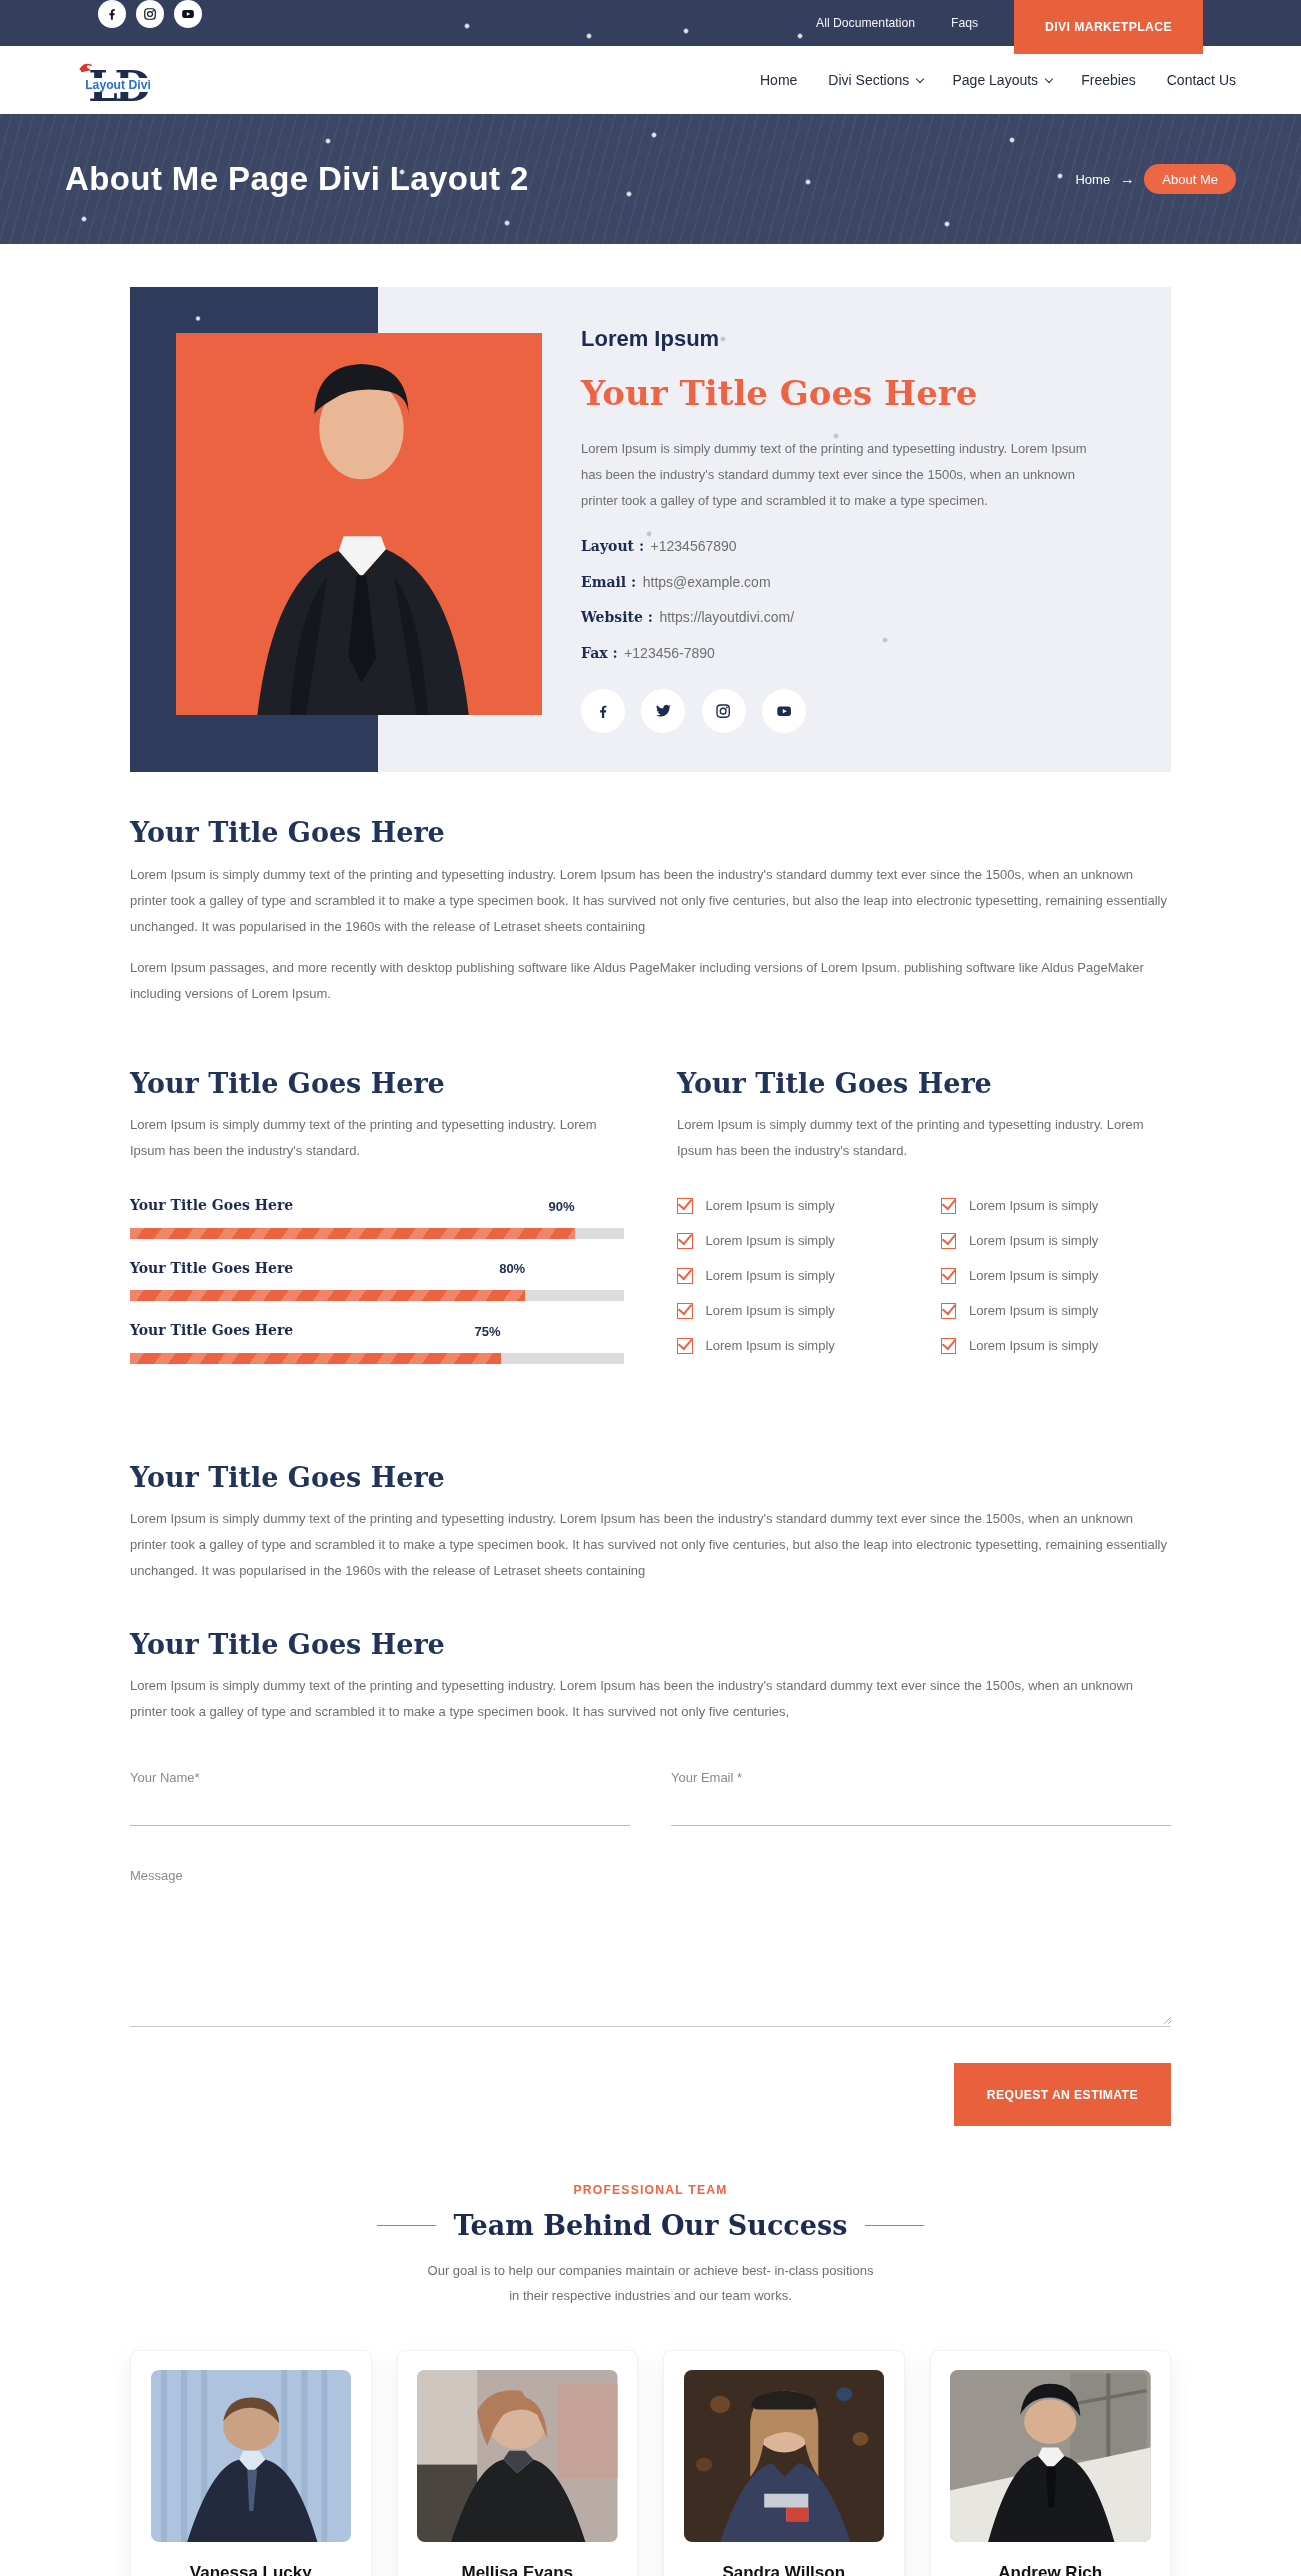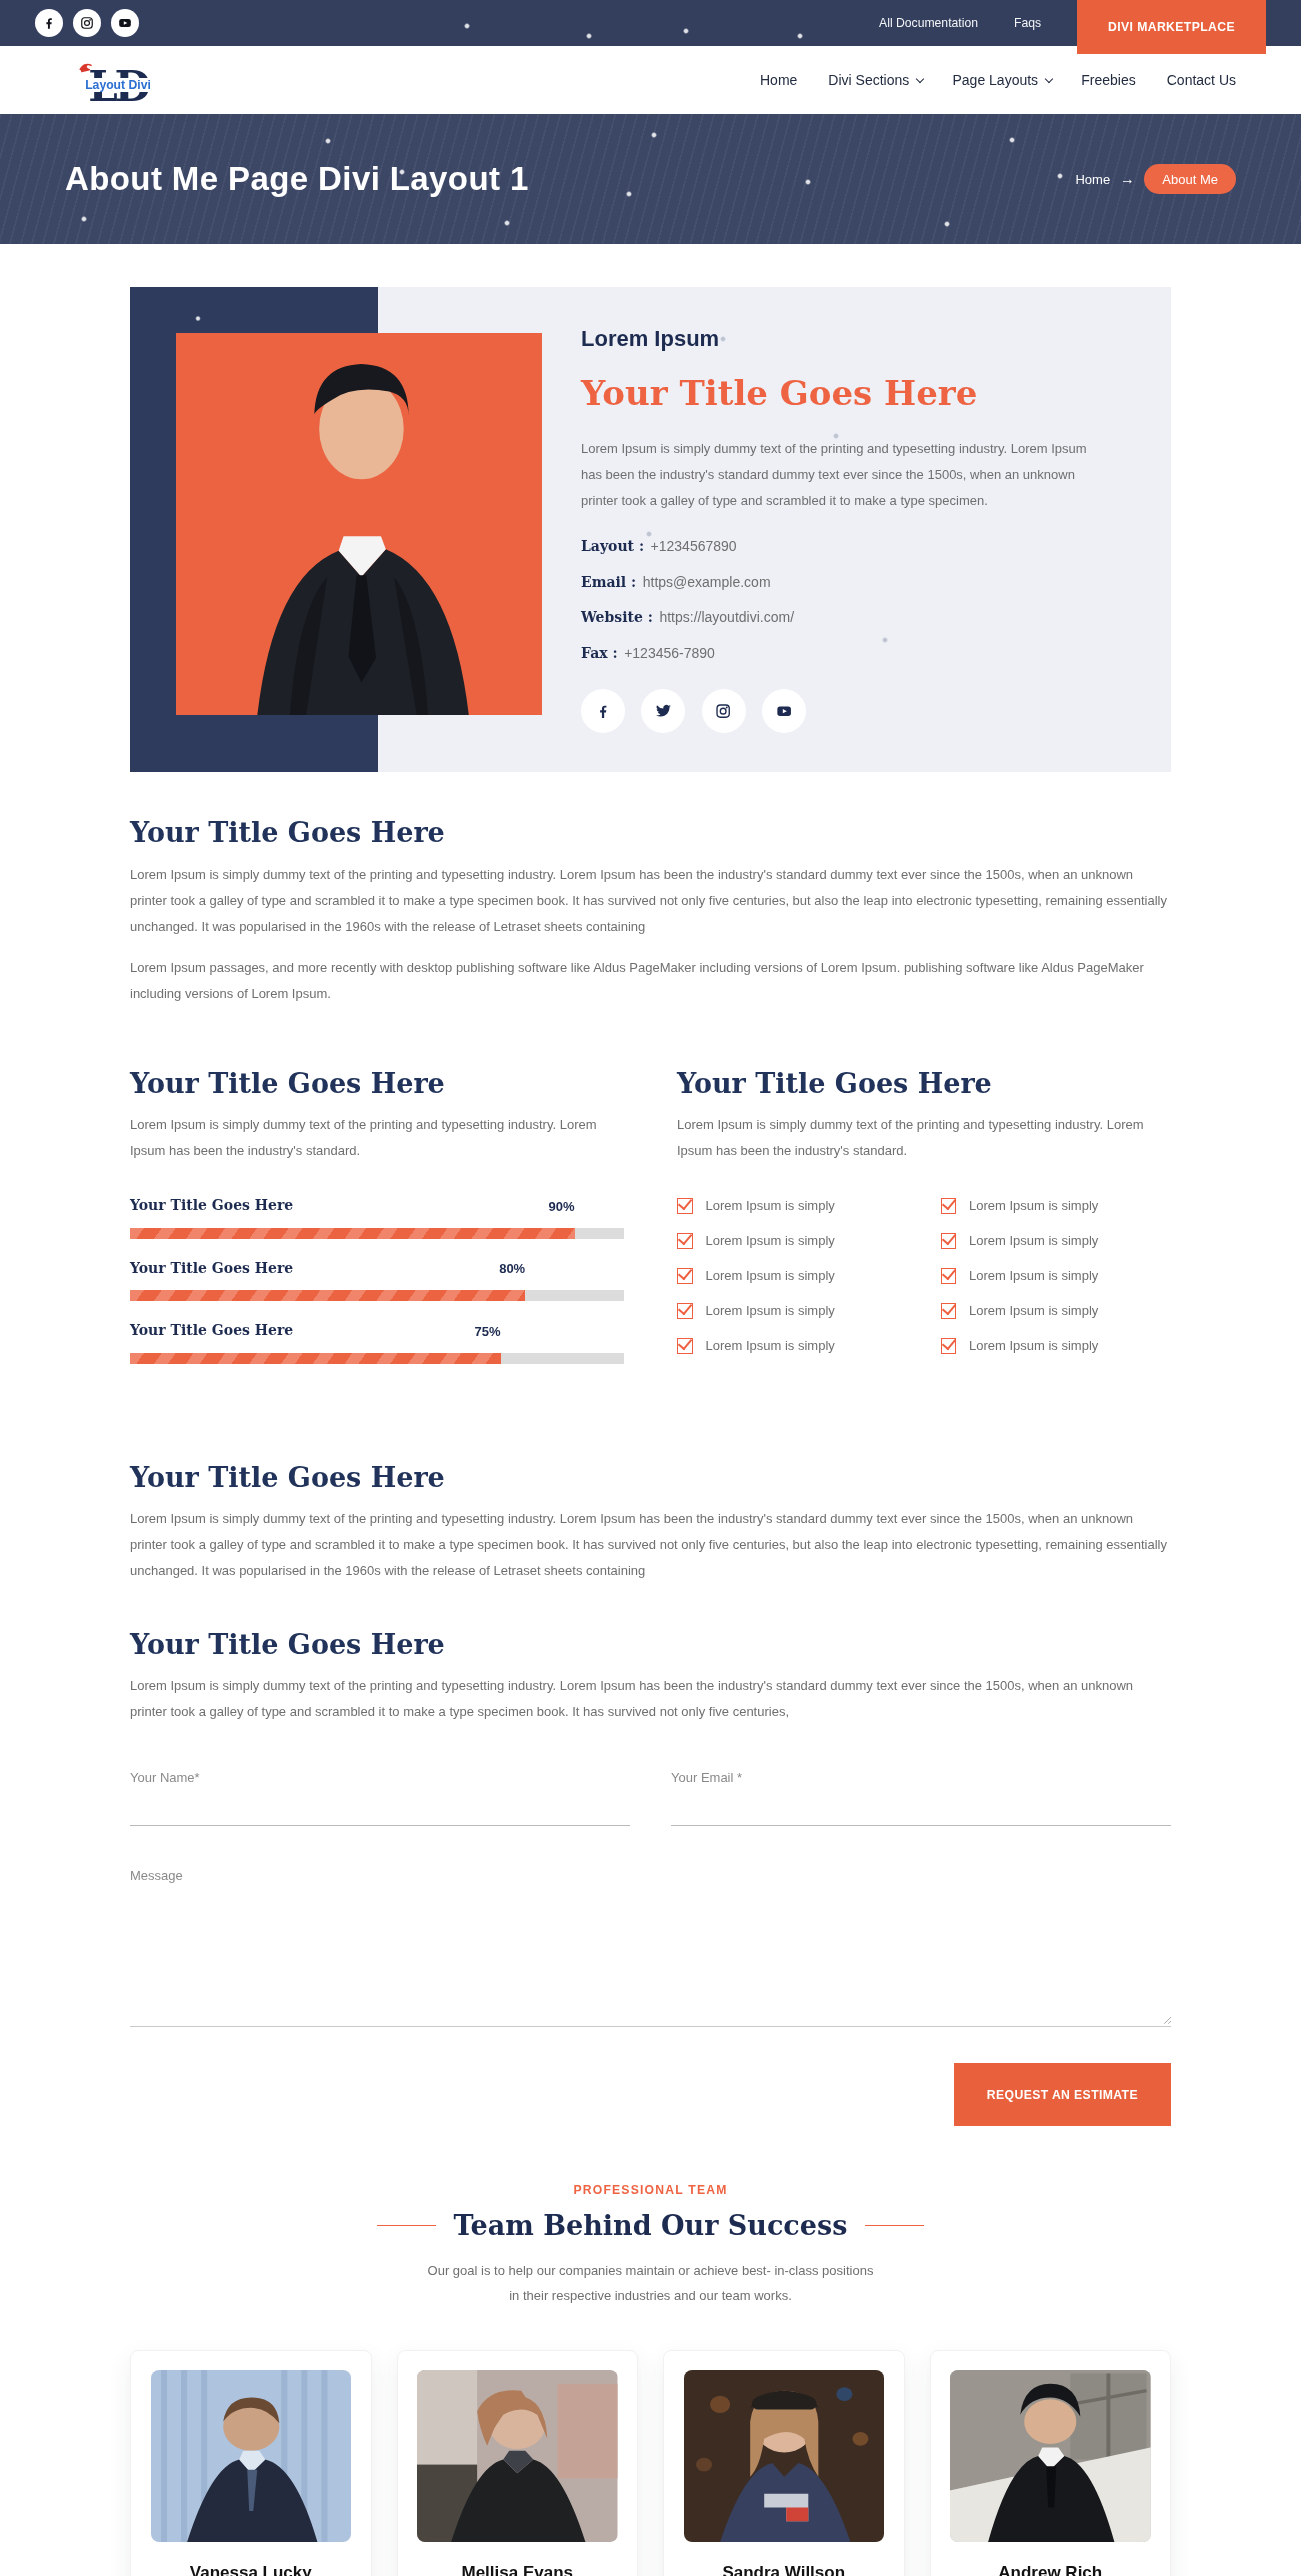--- a/index.html
+++ b/index.html
@@ -1,20 +1,20 @@
 <!DOCTYPE html>
 <html style="font-size:13px"><head>
 <meta charset="utf-8">
 <style>
   * { margin:0; padding:0; box-sizing:border-box; }
   html,body { background:#ffffff; font-family:"Liberation Sans", sans-serif; }
   .page { width:1301px; margin:0 auto; position:relative; overflow:hidden; }
 
   
-  .topbar { background:#343f5e; height:46px; display:flex; align-items:center; padding:0 35px; position:relative; }
+  .topbar { background:#343f5e; height:46px; display:flex; align-items:flex-start; padding:0 98px; position:relative; }
   .topbar-social { display:flex; gap:9.8px; align-items:center; }
   .tsoc { width:28px; height:28px; border-radius:50%; background:#ffffff; display:flex; align-items:center; justify-content:center; color:#11131a; cursor:pointer; }
   .tsoc svg { width:14px; height:14px; fill:#11131a; }
   .topbar-right { margin-left:auto; display:flex; align-items:center; gap:36px; }
   .topbar-link { color:#f4f5f8; font-size:12.2px; cursor:pointer; }
   .marketplace-btn { background:#e8613c; color:#ffffff; font-weight:bold; font-size:12.2px; letter-spacing:0.4px; border:none; padding:0 31px; height:54px; margin-bottom:-7.3px; position:relative; z-index:5; cursor:pointer; }
 
   
   .navbar { background:#ffffff; height:68px; display:flex; align-items:center; padding:0 65px; position:relative; }
   .logo { position:relative; display:flex; flex-direction:column; align-items:center; width:106px; cursor:pointer; }
@@ -177,21 +177,21 @@
       <a class="nav-item">
           <span>Freebies</span>
         </a>
       <a class="nav-item">
           <span>Contact Us</span>
         </a>
     </div>
   </nav>
 
   <section class="hero">
-    <h1 class="hero-title">About Me Page Divi Layout 1</h1>
+    <h1 class="hero-title">About Me Page Divi Layout 2</h1>
     <div class="breadcrumb">
       <a class="crumb-home">Home</a>
       <span class="crumb-arrow">→</span>
       <span class="crumb-pill">About Me</span>
     </div>
     <i class="snow" style="left:325px; top:24.4px;"></i>
     <i class="snow" style="left:399px; top:55px;"></i>
     <i class="snow" style="left:651px; top:18px;"></i>
     <i class="snow" style="left:626px; top:77px;"></i>
     <i class="snow" style="left:805px; top:65px;"></i>

